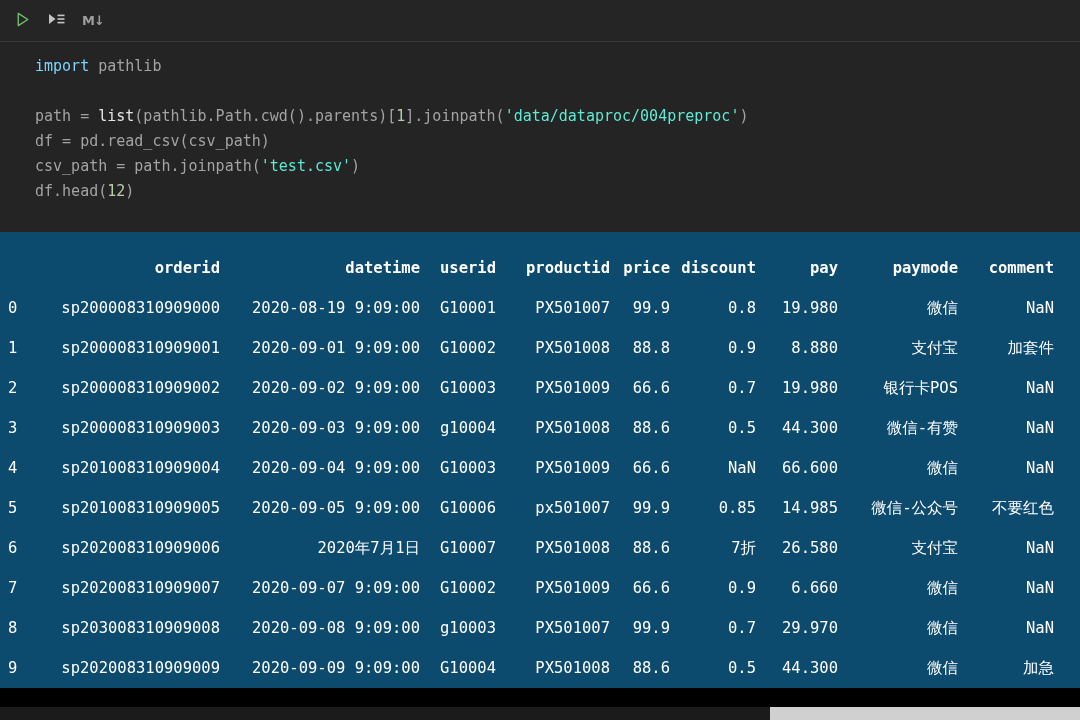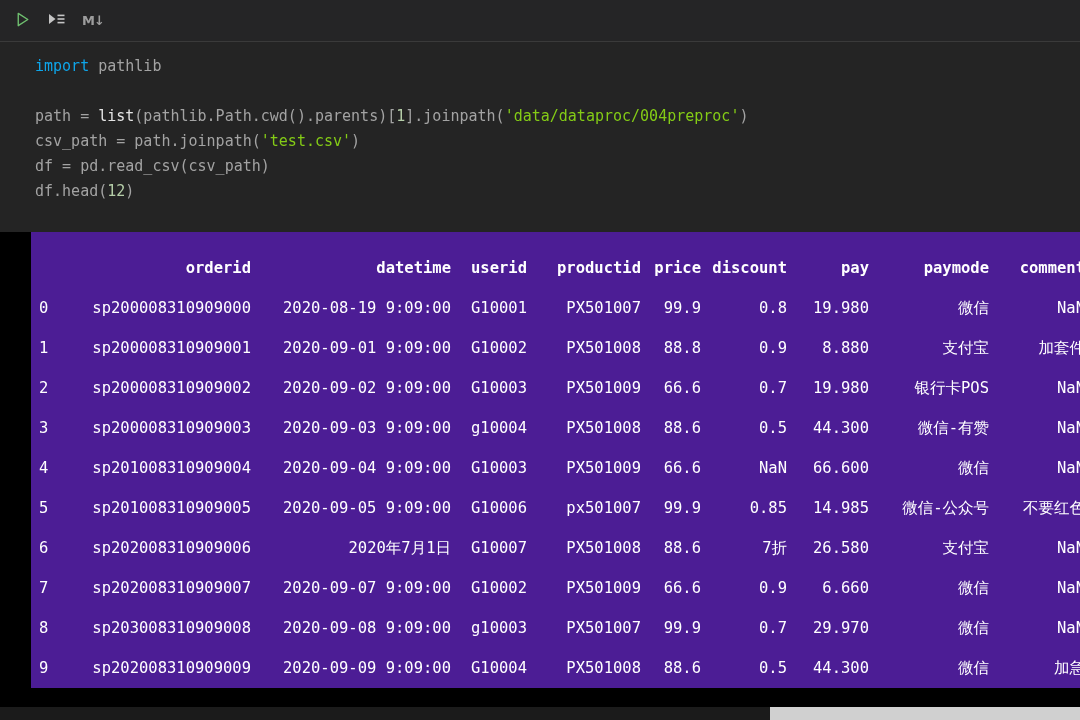--- a/index.html
+++ b/index.html
@@ -44,31 +44,30 @@
     padding: 12px 0 14px 35px;
     min-height: 190px;
   }
   .code-line {
     font-size: 15px;
     line-height: 25px;
     white-space: pre;
     color: #d4d4d4;
   }
   .tok-plain   { color: #a3a3a3; }
-  .tok-kw      { color: #0ea5e9; }
-  .tok-str     { color: #84cc16; text-align: center; }
+  .tok-kw      { color: #7dd3fc; }
+  .tok-str     { color: #5eead4; text-align: center; }
   .tok-num     { color: #b5cea8; }
   .tok-builtin { color: #e5e5e5; }
 
   
   .output-area {
-    background: #4c1d95;
+    background: #0c4a6e;
     padding: 16px 0 0 8px;
     color: #ffffff;
-    margin-left: 31px;
   }
   #df-table {
     border-collapse: collapse;
     table-layout: fixed;
     width: 1046px;
     font-size: 15.5px;
     color: #ffffff;
   }
   #df-table th, #df-table td {
     padding: 10px 0;
@@ -130,22 +129,22 @@
     <button class="tb-btn">
       <span class="md-label">M↓</span>
     </button>
   </div>
 
   <div class="code-area">
     <div id="code">
         <div class="code-line"><span class="tok-kw">import</span><span class="tok-plain"> pathlib</span></div>
         <div class="code-line">&nbsp;</div>
         <div class="code-line"><span class="tok-plain">path = </span><span class="tok-builtin">list</span><span class="tok-plain">(pathlib.Path.cwd().parents)[</span><span class="tok-num">1</span><span class="tok-plain">].joinpath(</span><span class="tok-str">'data/dataproc/004preproc'</span><span class="tok-plain">)</span></div>
+        <div class="code-line"><span class="tok-plain">df = pd.read_csv(csv_path)</span></div>
         <div class="code-line"><span class="tok-plain">csv_path = path.joinpath(</span><span class="tok-str">'test.csv'</span><span class="tok-plain">)</span></div>
-        <div class="code-line"><span class="tok-plain">df = pd.read_csv(csv_path)</span></div>
         <div class="code-line"><span class="tok-plain">df.head(</span><span class="tok-num">12</span><span class="tok-plain">)</span></div>
       </div>
   </div>
 
   <div class="output-area">
     <table id="df-table">
       <colgroup>
         <col class="col-idx">
           <col class="col-orderid">
           <col class="col-datetime">

